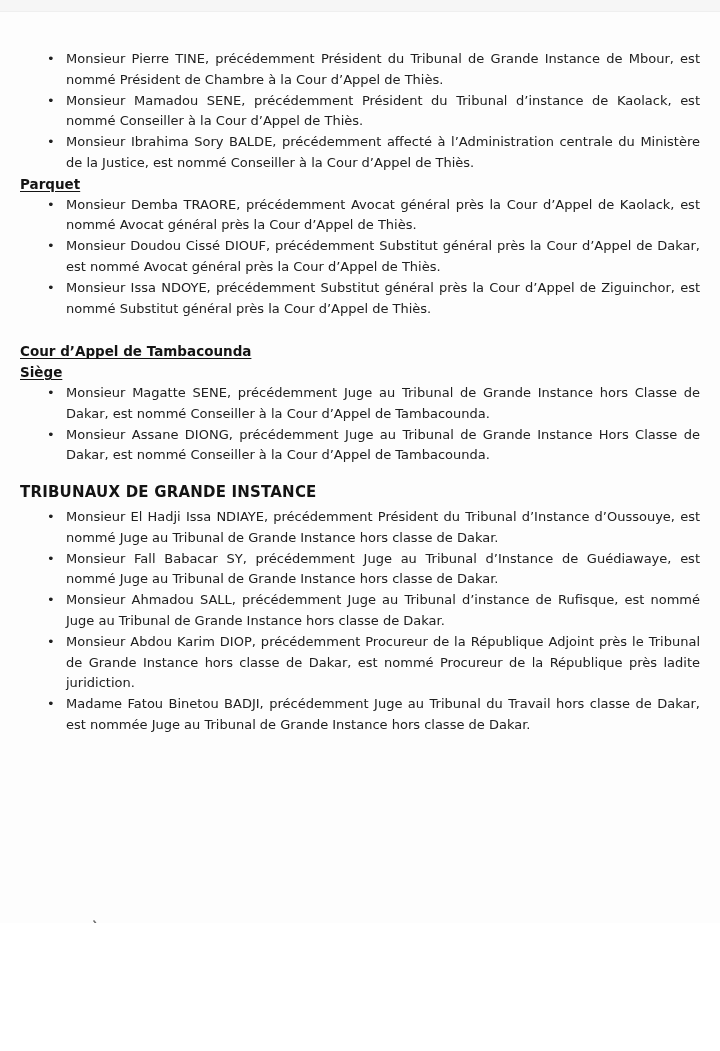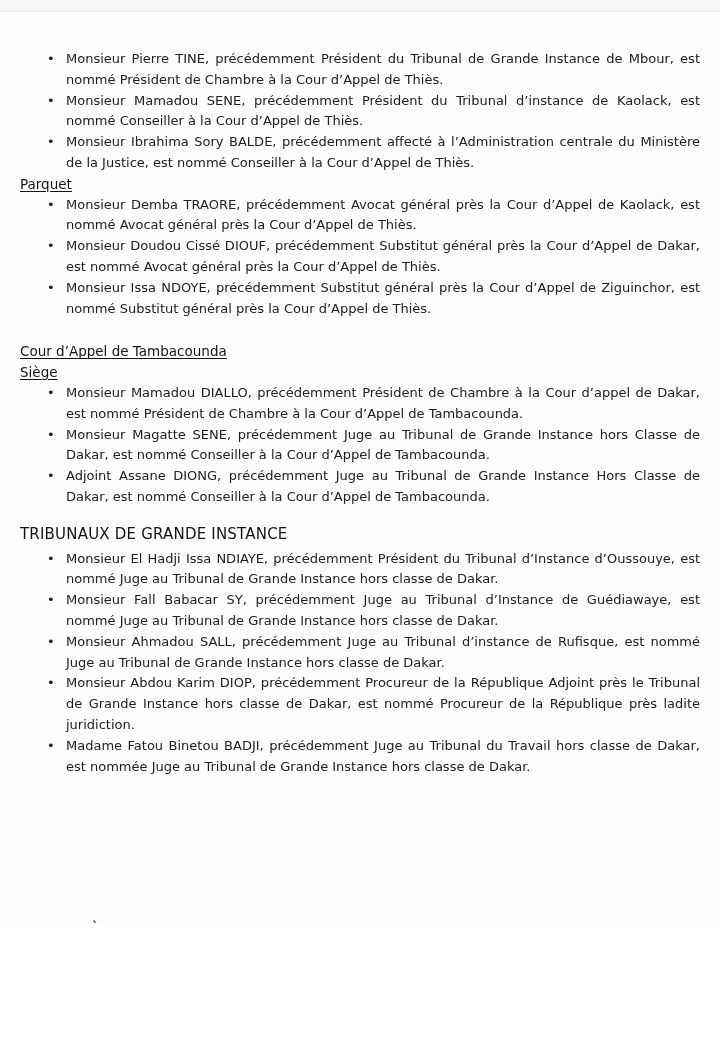--- a/index.html
+++ b/index.html
@@ -24,21 +24,21 @@
   }
   .content {
     position: absolute;
     top: 49px;
     left: 20px;
     width: 680px;
     font-size: 13px;
     line-height: 20.8px;
   }
   .heading {
-    font-weight: normal;
+    font-weight: bold;
     color: #141414;
   }
   .h-underline {
     font-size: 13.5px;
     text-decoration: underline;
     text-underline-offset: 2px;
     margin: 0;
   }
   .h-center {
     font-size: 15px;
@@ -106,23 +106,22 @@
       <div class="heading h-underline">Parquet</div>
       <ul class="bullets">
         <li>Monsieur Demba TRAORE, précédemment Avocat général près la Cour d’Appel de Kaolack, est nommé Avocat général près la Cour d’Appel de Thiès.</li>
         <li>Monsieur Doudou Cissé DIOUF, précédemment Substitut général près la Cour d’Appel de Dakar, est nommé Avocat général près la Cour d’Appel de Thiès.</li>
         <li>Monsieur Issa NDOYE, précédemment Substitut général près la Cour d’Appel de Ziguinchor, est nommé Substitut général près la Cour d’Appel de Thiès.</li>
       </ul>
       <div class="spacer-block" style="height: 22px;"></div>
       <div class="heading h-underline">Cour d’Appel de Tambacounda</div>
       <div class="heading h-underline">Siège</div>
       <ul class="bullets">
-        <li>Monsieur Mamadou DIALLO, précédemment Président de Chambre à la Cour d’appel de Dakar, est nommé Président de Chambre à la Cour d’Appel de Tambacounda.</li>
         <li>Monsieur Magatte SENE, précédemment Juge au Tribunal de Grande Instance hors Classe de Dakar, est nommé Conseiller à la Cour d’Appel de Tambacounda.</li>
-        <li>Adjoint Assane DIONG, précédemment Juge au Tribunal de Grande Instance Hors Classe de Dakar, est nommé Conseiller à la Cour d’Appel de Tambacounda.</li>
+        <li>Monsieur Assane DIONG, précédemment Juge au Tribunal de Grande Instance Hors Classe de Dakar, est nommé Conseiller à la Cour d’Appel de Tambacounda.</li>
       </ul>
       <div class="spacer-block" style="height: 16px;"></div>
       <div class="heading h-center">TRIBUNAUX DE GRANDE INSTANCE</div>
       <ul class="bullets">
         <li>Monsieur El Hadji Issa NDIAYE, précédemment Président du Tribunal d’Instance d’Oussouye, est nommé Juge au Tribunal de Grande Instance hors classe de Dakar.</li>
         <li>Monsieur Fall Babacar SY, précédemment Juge au Tribunal d’Instance de Guédiawaye, est nommé Juge au Tribunal de Grande Instance hors classe de Dakar.</li>
         <li>Monsieur Ahmadou SALL, précédemment Juge au Tribunal d’instance de Rufisque, est nommé Juge au Tribunal de Grande Instance hors classe de Dakar.</li>
         <li>Monsieur Abdou Karim DIOP, précédemment Procureur de la République Adjoint près le Tribunal de Grande Instance hors classe de Dakar, est nommé Procureur de la République près ladite juridiction.</li>
         <li>Madame Fatou Binetou BADJI, précédemment Juge au Tribunal du Travail hors classe de Dakar, est nommée Juge au Tribunal de Grande Instance hors classe de Dakar.</li>
       </ul>

